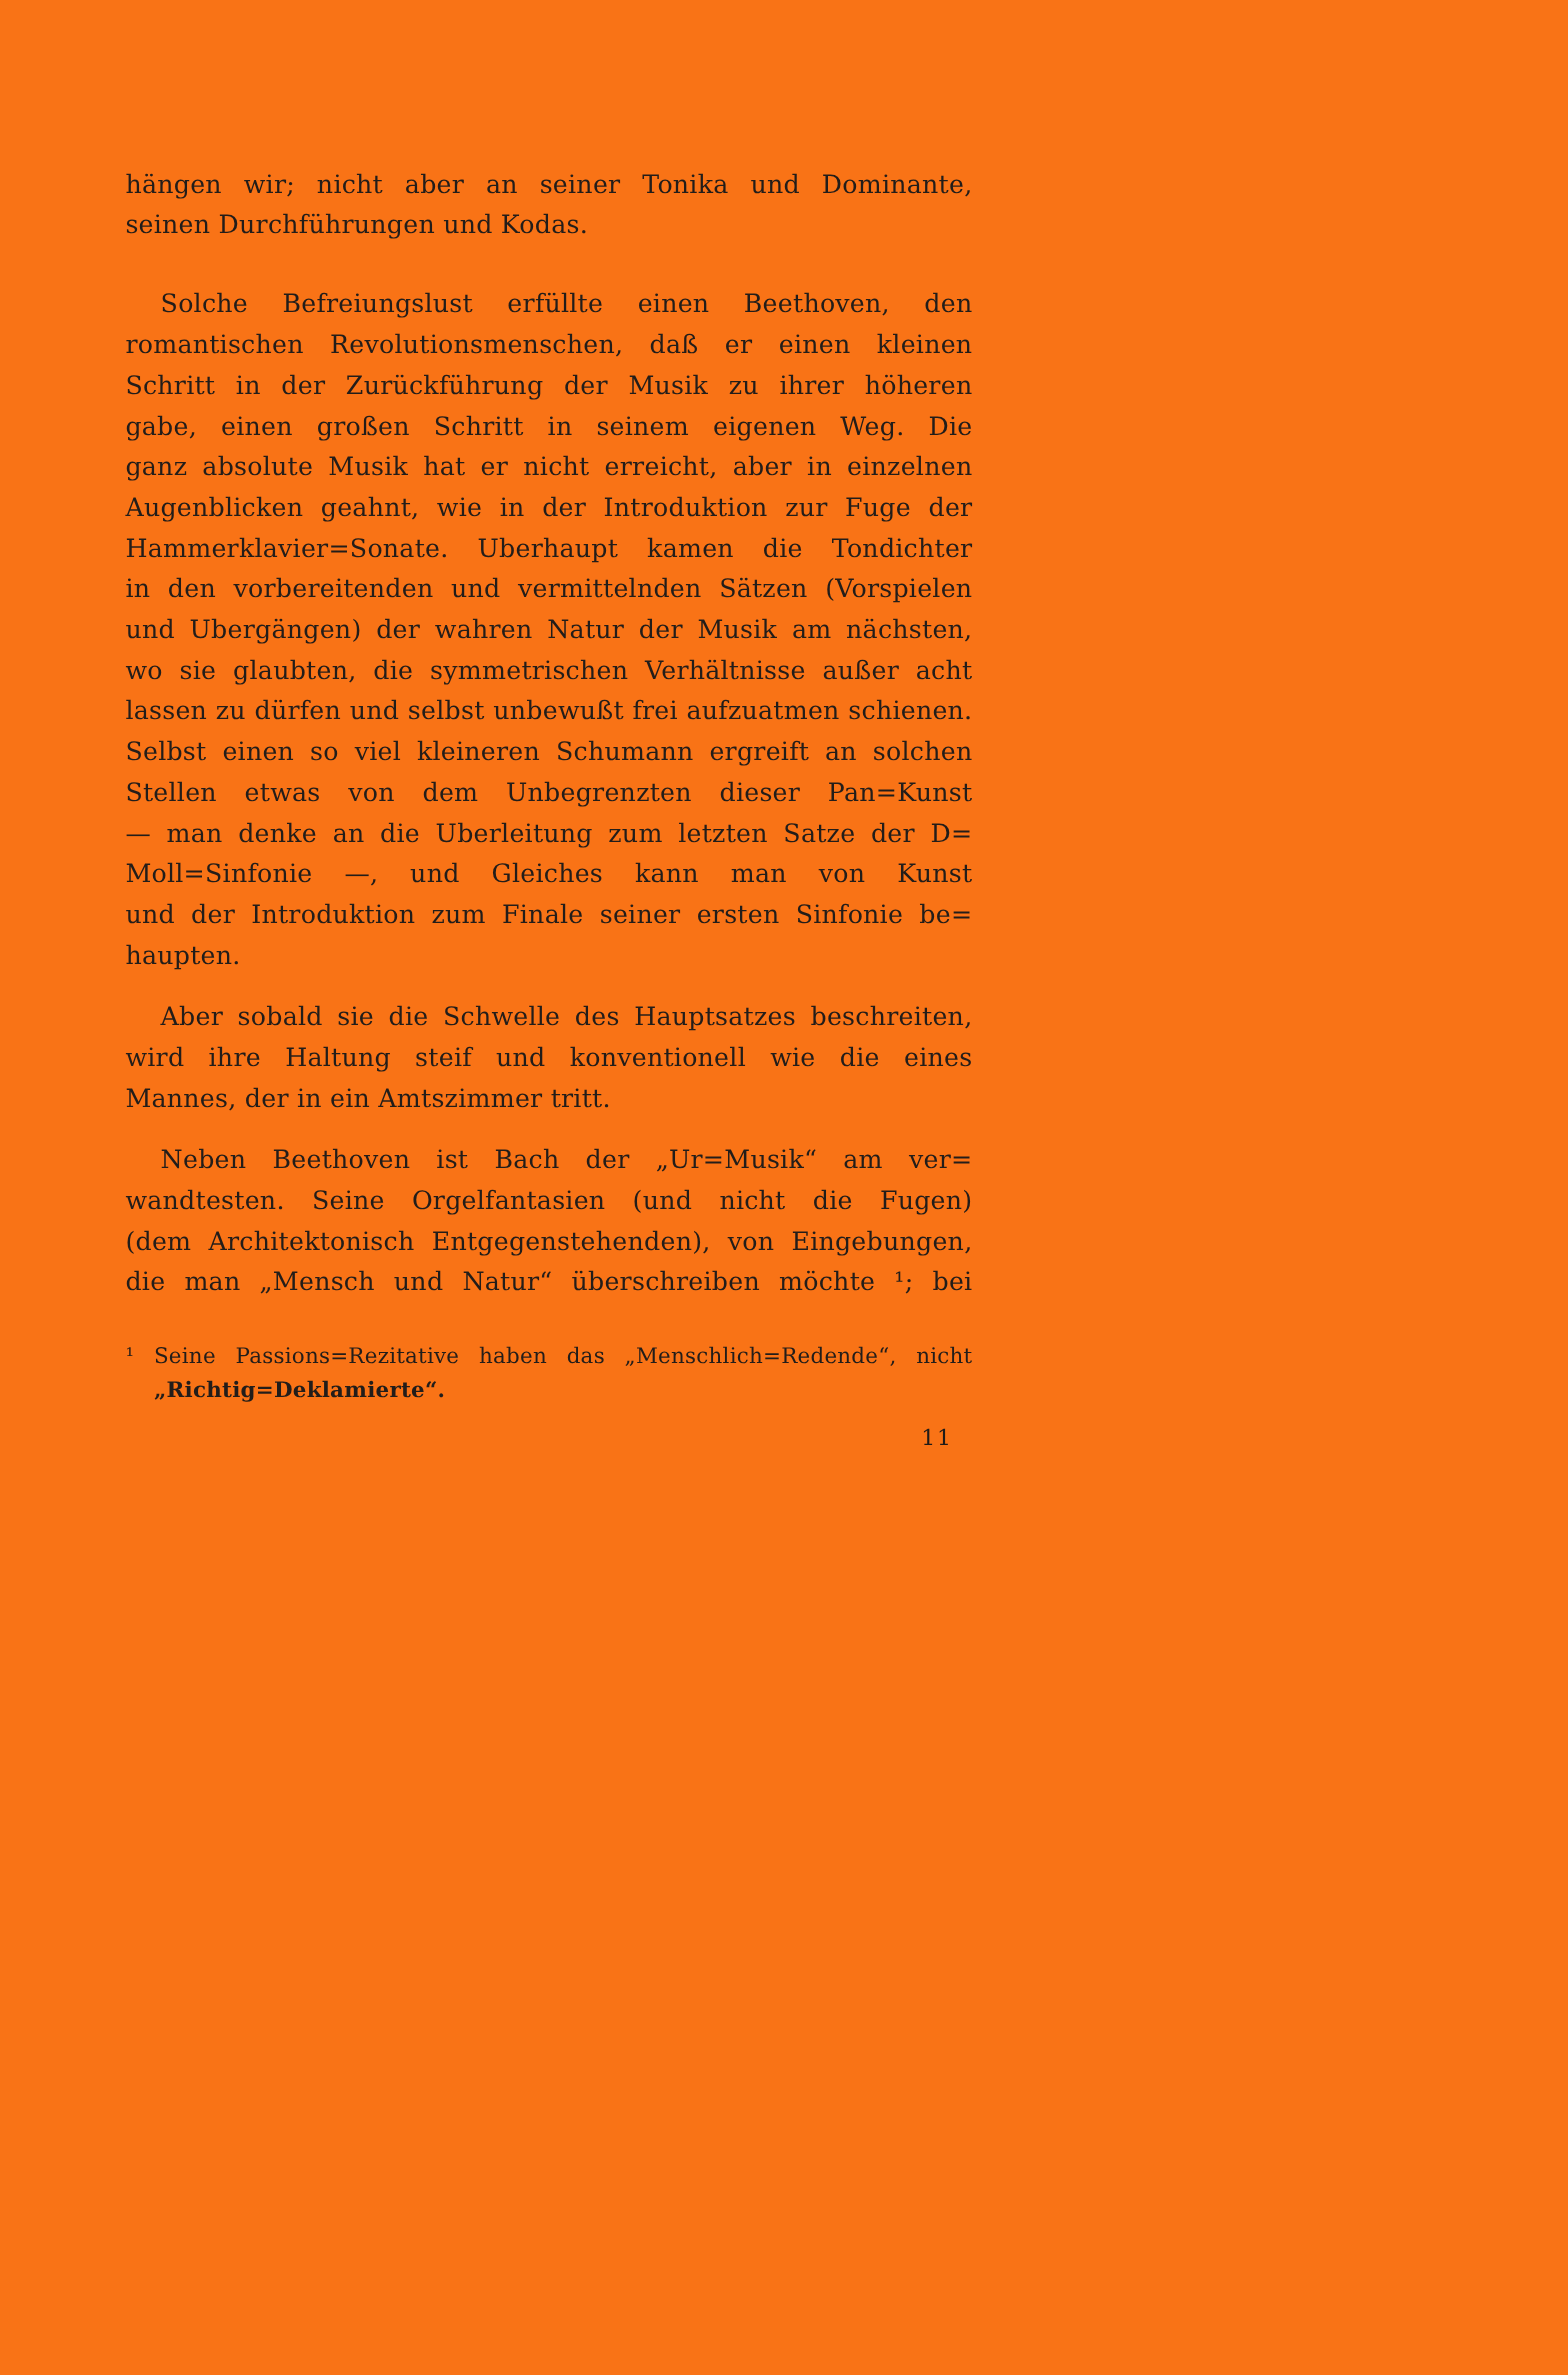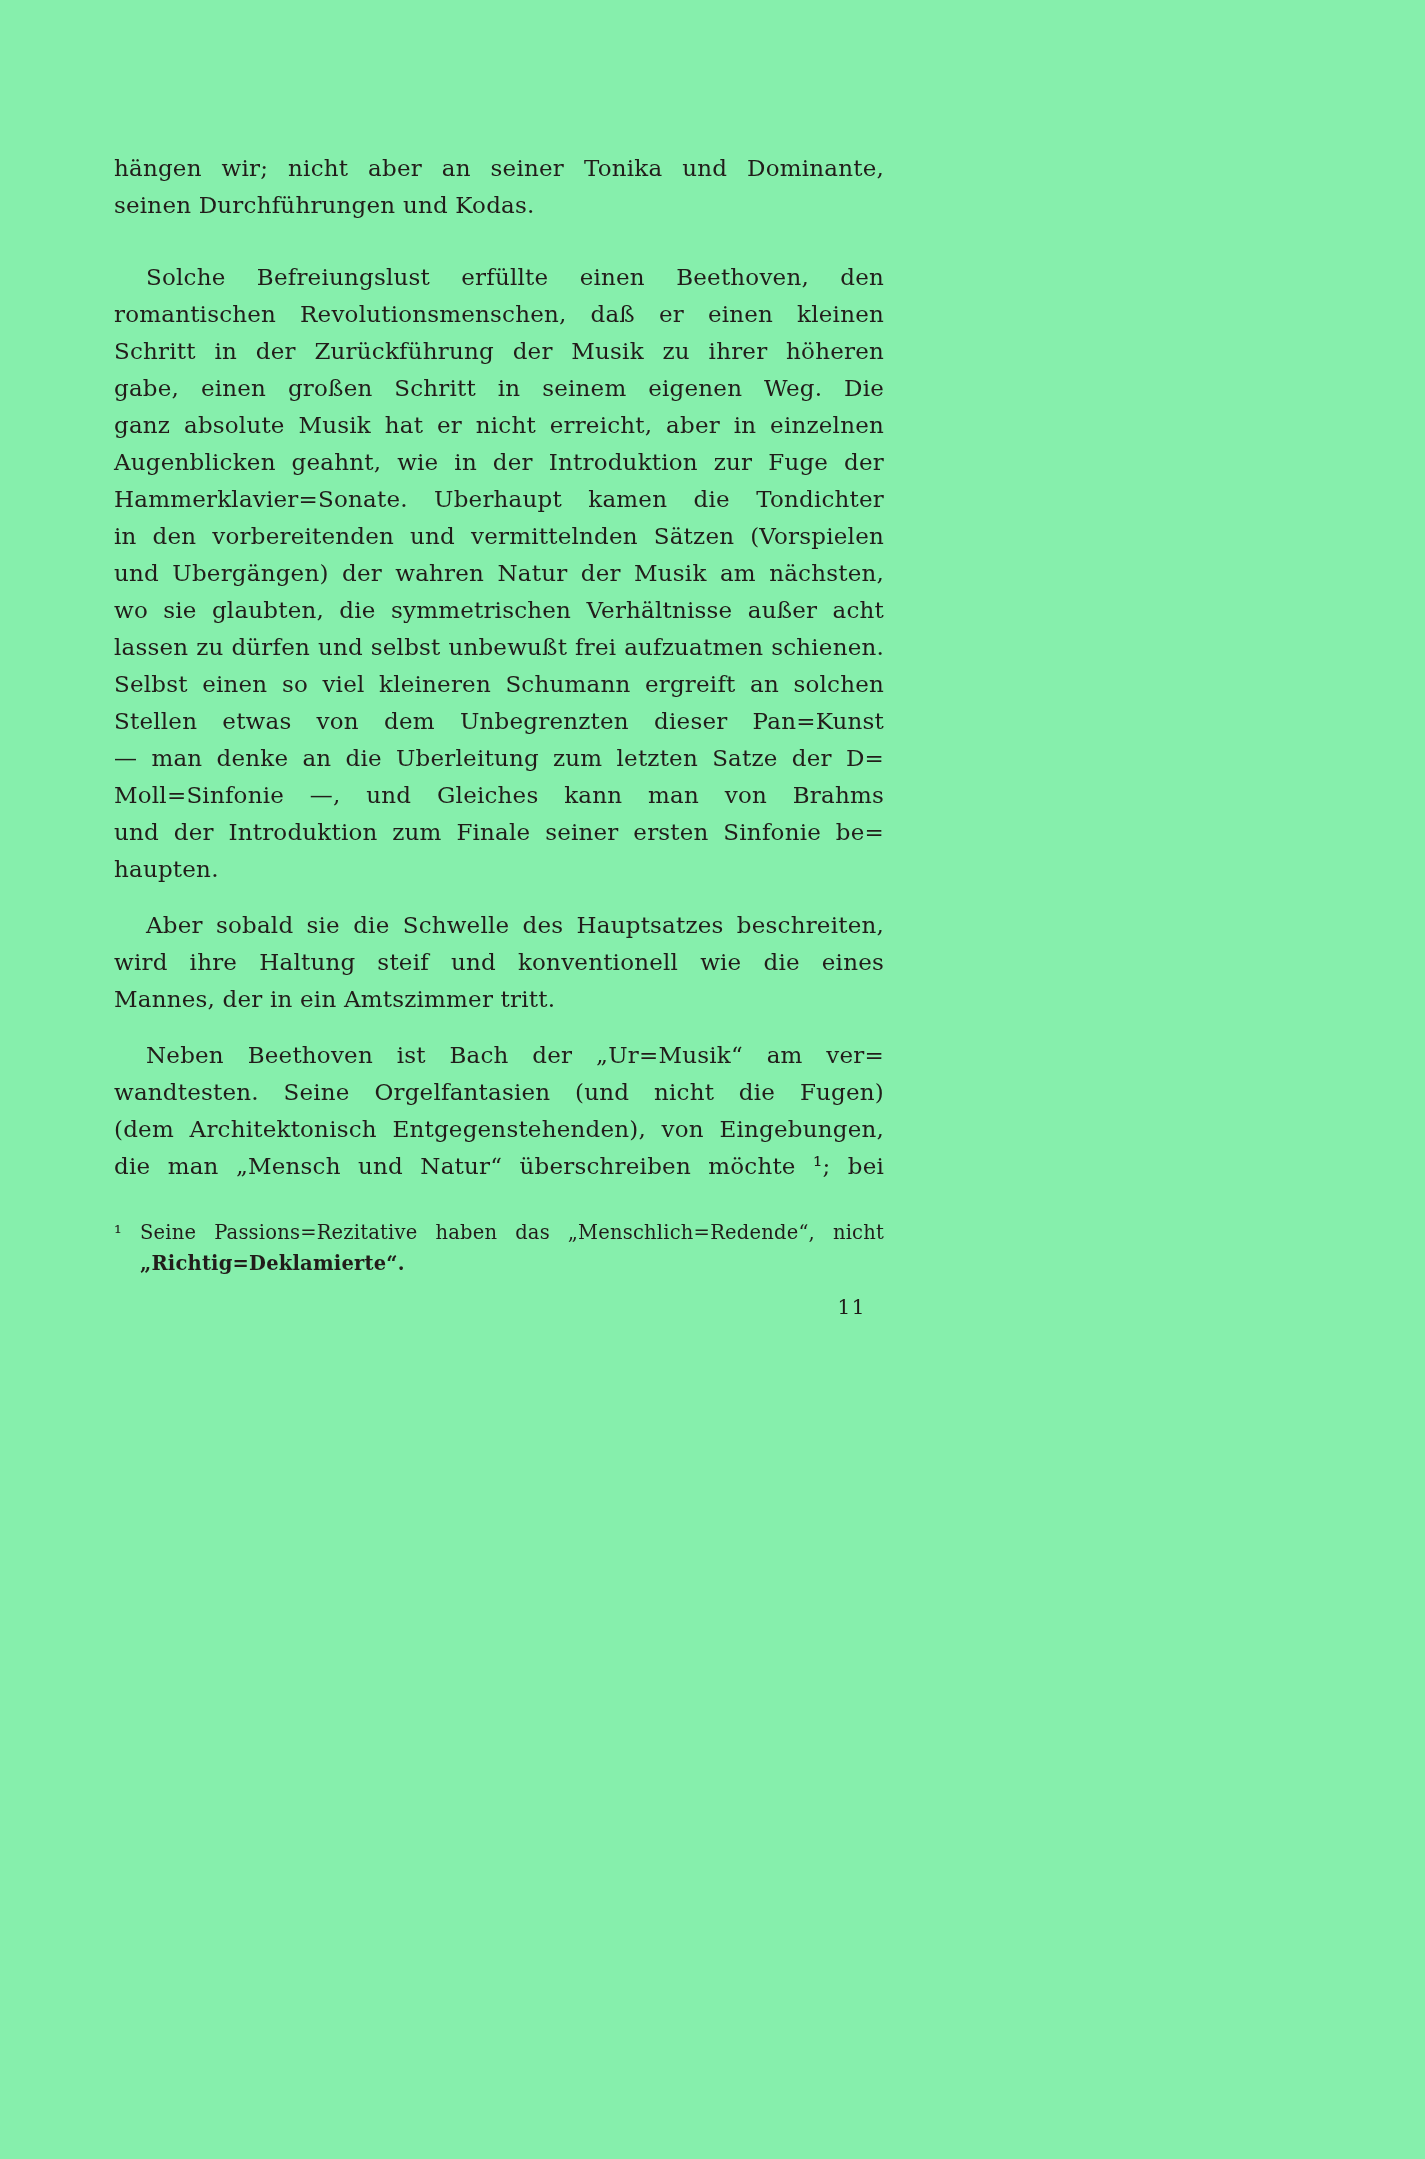--- a/index.html
+++ b/index.html
@@ -1,21 +1,21 @@
 <!DOCTYPE html>
 <html><head>
 <meta charset="utf-8">
 <style>
   * { margin: 0; padding: 0; box-sizing: border-box; }
   html, body { background: #e9e7e2; }
   .page {
     position: relative;
     width: 1425px;
     height: 2159px;
-    background: #86efac;
+    background: #f97316;
     font-family: "DejaVu Serif", "Liberation Serif", serif;
     color: #221d1a;
     overflow: hidden;
   }
   .content {
     position: absolute;
     left: 114px;
     top: 150px;
     width: 770px;
   }
@@ -70,21 +70,21 @@
           <div class="line just">ganz absolute Musik hat er nicht erreicht, aber in einzelnen</div>
           <div class="line just">Augenblicken geahnt, wie in der Introduktion zur Fuge der</div>
           <div class="line just">Hammerklavier=Sonate. Uberhaupt kamen die Tondichter</div>
           <div class="line just">in den vorbereitenden und vermittelnden Sätzen (Vorspielen</div>
           <div class="line just">und Ubergängen) der wahren Natur der Musik am nächsten,</div>
           <div class="line just">wo sie glaubten, die symmetrischen Verhältnisse außer acht</div>
           <div class="line just">lassen zu dürfen und selbst unbewußt frei aufzuatmen schienen.</div>
           <div class="line just">Selbst einen so viel kleineren Schumann ergreift an solchen</div>
           <div class="line just">Stellen etwas von dem Unbegrenzten dieser Pan=Kunst</div>
           <div class="line just">— man denke an die Uberleitung zum letzten Satze der D=</div>
-          <div class="line just">Moll=Sinfonie —, und Gleiches kann man von Brahms</div>
+          <div class="line just">Moll=Sinfonie —, und Gleiches kann man von Kunst</div>
           <div class="line just">und der Introduktion zum Finale seiner ersten Sinfonie be=</div>
           <div class="line">haupten.</div>
         </div>
         <div class="paragraph gap-small">
           <div class="line just indent">Aber sobald sie die Schwelle des Hauptsatzes beschreiten,</div>
           <div class="line just">wird ihre Haltung steif und konventionell wie die eines</div>
           <div class="line">Mannes, der in ein Amtszimmer tritt.</div>
         </div>
         <div class="paragraph gap-small">
           <div class="line just indent">Neben Beethoven ist Bach der „Ur=Musik“ am ver=</div>

